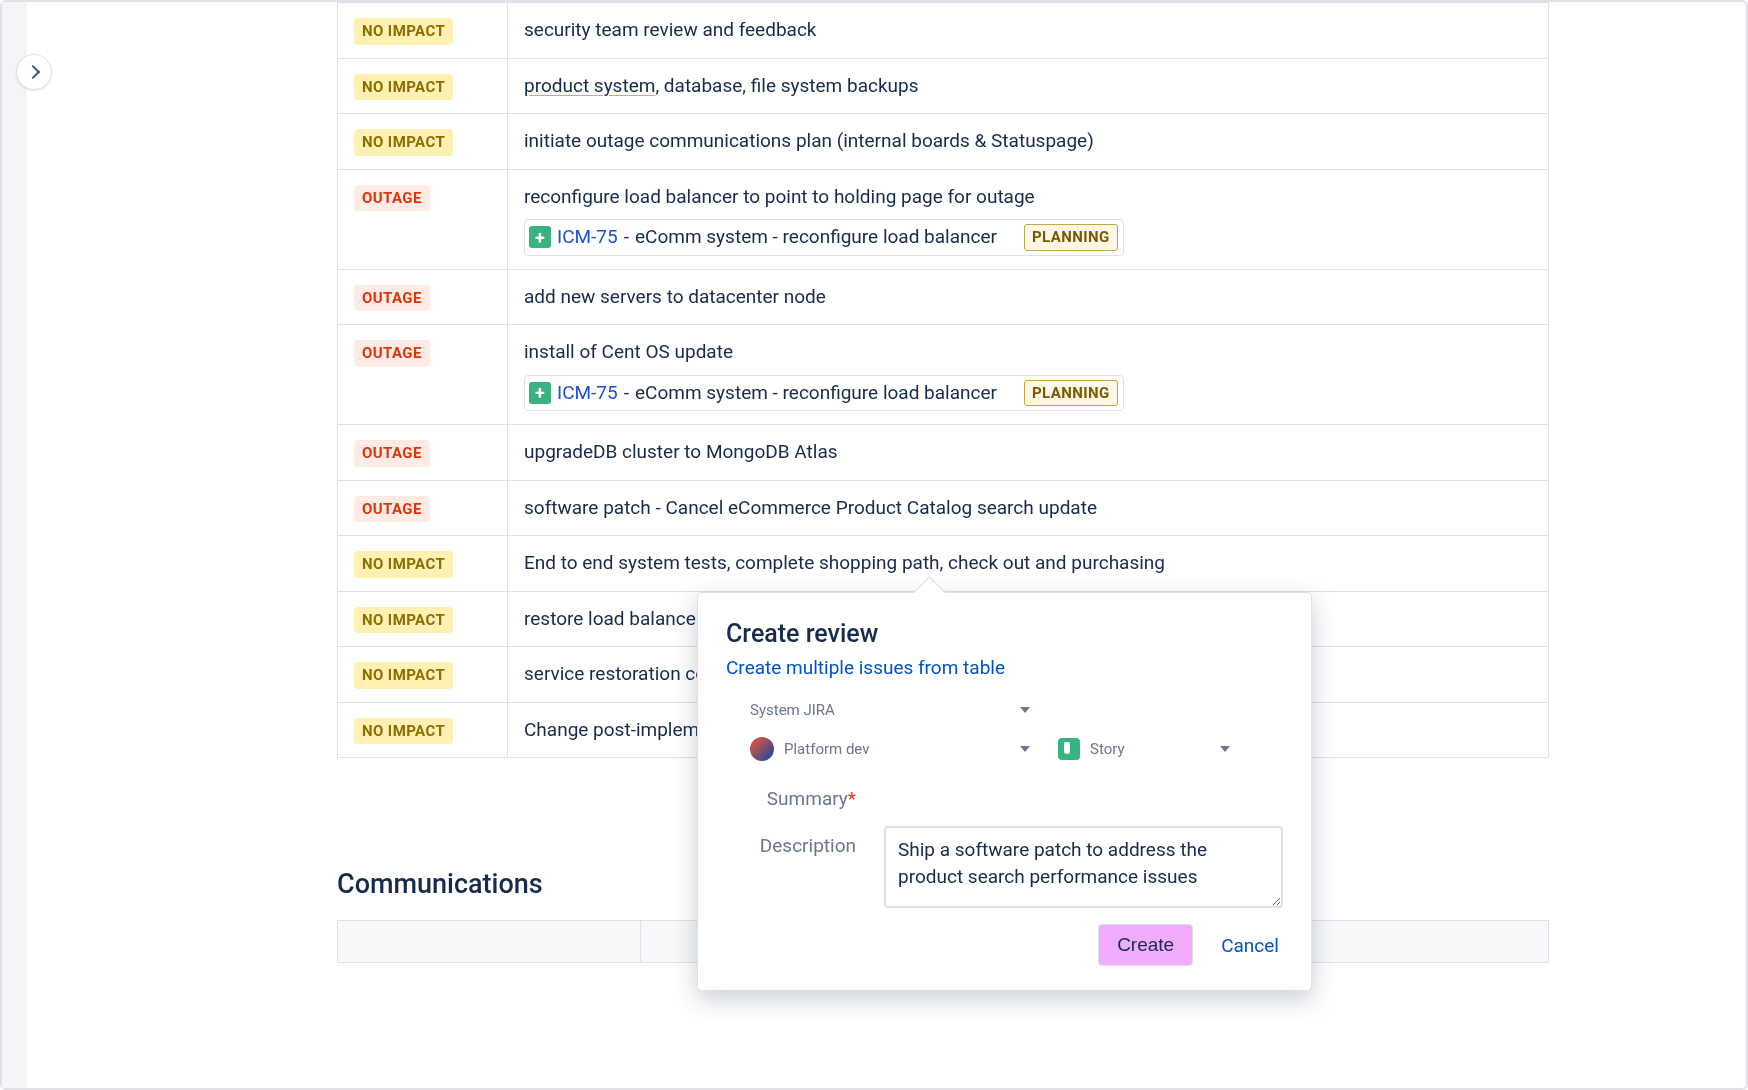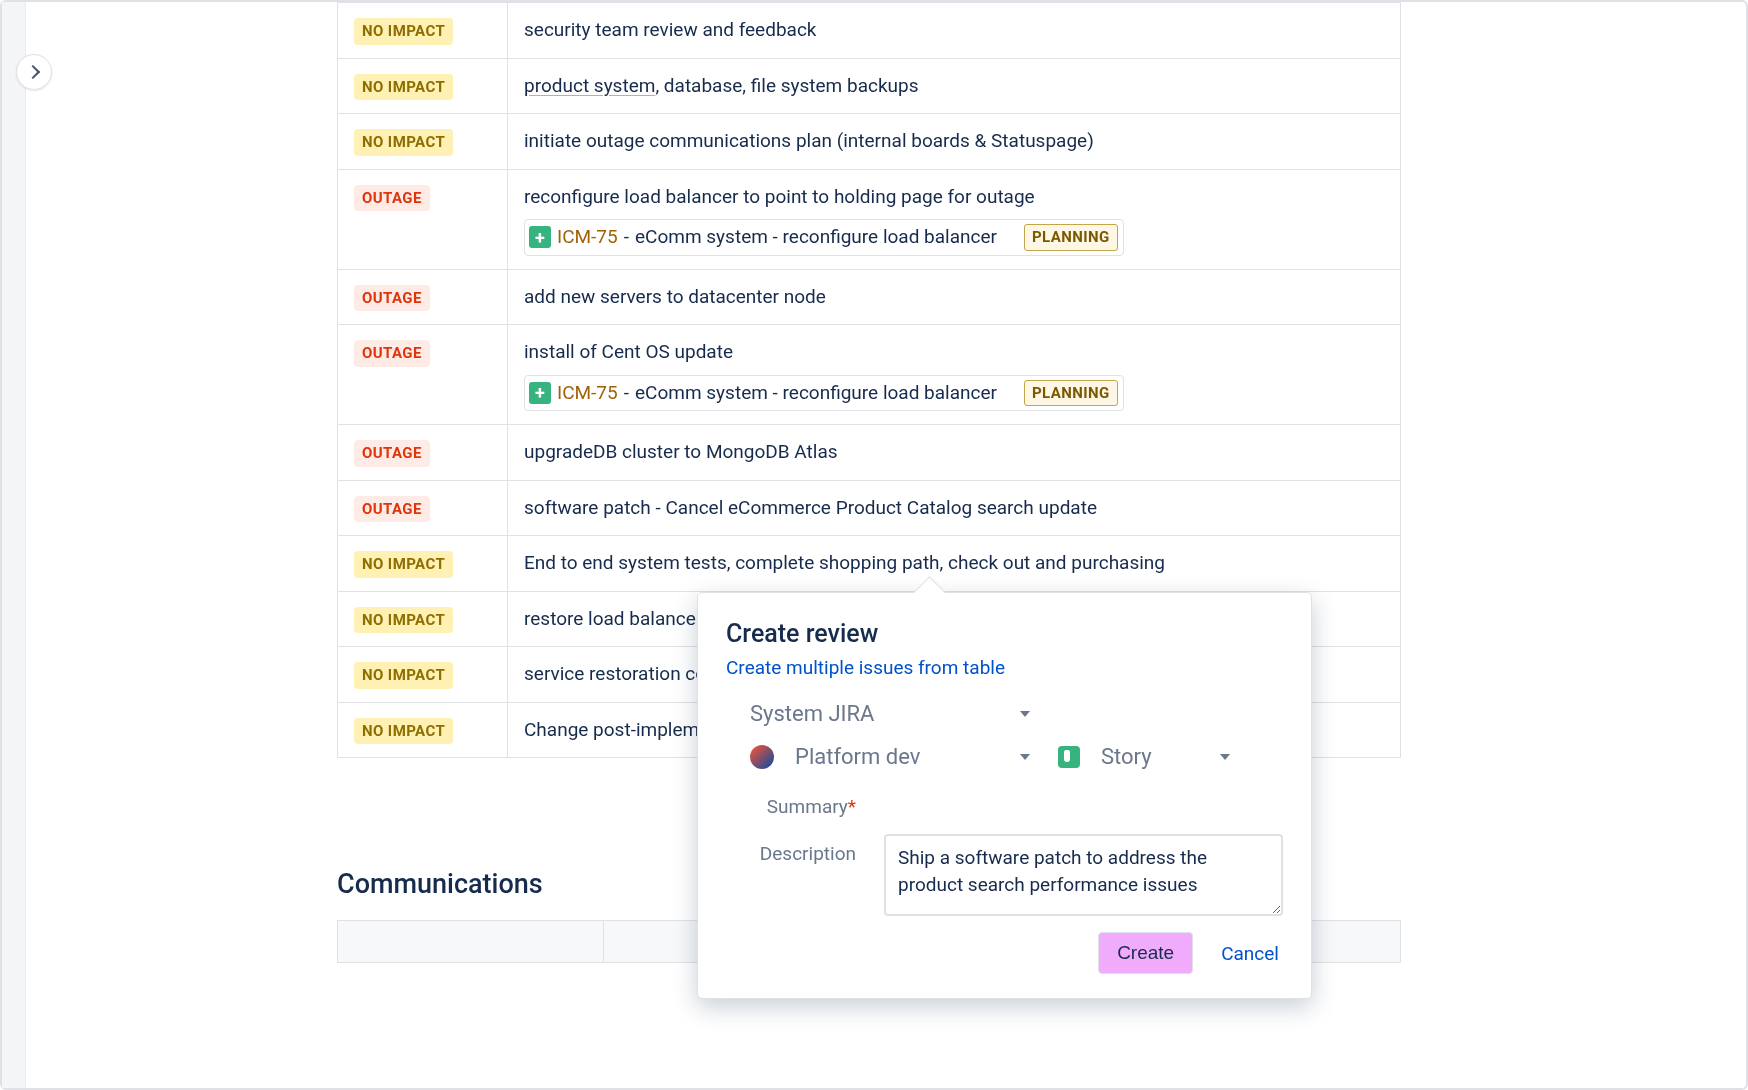--- a/index.html
+++ b/index.html
@@ -38,21 +38,21 @@
       align-items: center;
       justify-content: center;
       box-shadow: 0 1px 2px rgba(9,30,66,.1);
       cursor: pointer;
     }
     .chev { width: 10px; height: 10px; border-right: 2px solid #42526e; border-top: 2px solid #42526e; transform: rotate(45deg); margin-left: -3px;}
     .content {
       position: absolute;
       left: 335px;
       top: 0;
-      width: 1064px;
+      width: 1212px;
     }
     table.impact-table {
       width: 100%;
       border-collapse: collapse;
       border: 1px solid #dfe1e6;
       border-top: none;
     }
     table.impact-table td {
       border: 1px solid #dfe1e6;
       padding: 13px 16px;
@@ -89,21 +89,21 @@
     .issue-add-icon {
       width: 22px; height: 22px;
       background: #36b37e;
       border-radius: 3px;
       color: #fff;
       display: inline-flex;
       align-items: center; justify-content: center;
       font-size: 18px;
       font-weight: 700;
     }
-    .issue-key { color: #a16207; }
+    .issue-key { color: #1d4ed8; }
     .issue-sep { color: #172b4d; }
     .issue-summary { color: #172b4d; }
     .status-badge {
       display: inline-block;
       font-size: 15px;
       font-weight: 700;
       letter-spacing: .4px;
       background: #fff7e6;
       color: #7a5900;
       border: 1px solid #c1a64a;
@@ -160,23 +160,23 @@
     .popover .link {
       color: #0052cc;
       font-size: 19px;
       display: inline-block;
       margin-bottom: 22px;
     }
     .sel-row { display: flex; align-items: center; gap: 28px; margin-bottom: 18px; padding-left: 24px;}
     .sel {
       display: inline-flex;
       align-items: center;
-      gap: 21px;
+      gap: 10px;
       color: #6b778c;
-      font-size: 22px;
+      font-size: 15px;
       cursor: pointer;
     }
     .sel .caret { width: 0; height: 0; border-left: 5px solid transparent; border-right: 5px solid transparent; border-top: 6px solid #6b778c; margin-left: auto;}
     .sel-wide { width: 280px; justify-content: space-between; }
     .sel-narrow { width: 172px; justify-content: space-between; }
     .proj-icon {
       width: 24px; height: 24px; border-radius: 50%;
       background: linear-gradient(135deg, #ff5630, #0747a6);
       display: inline-block;
     }

